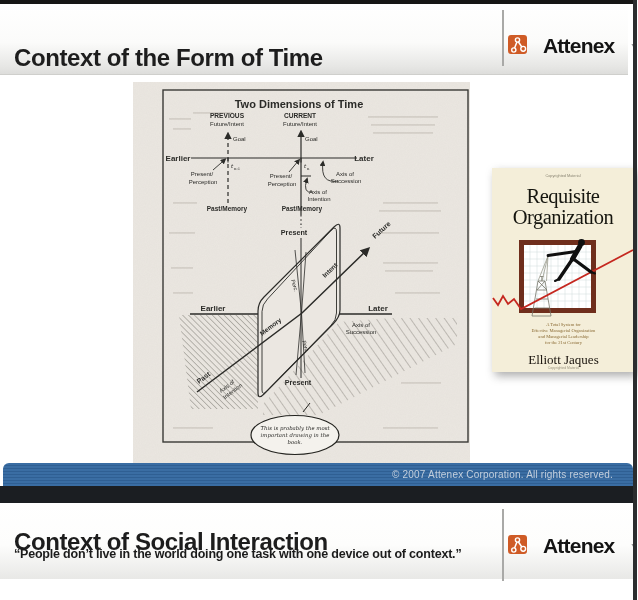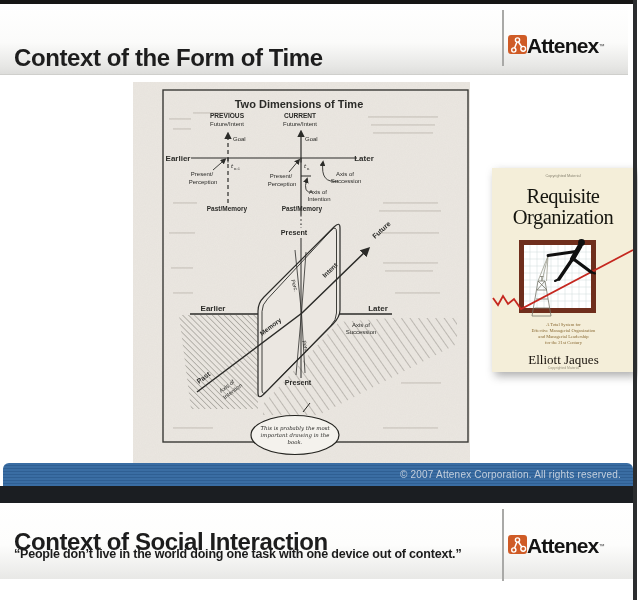--- a/index.html
+++ b/index.html
@@ -9,32 +9,32 @@
   #top-strip{left:0;top:0;width:637px;height:4px;background:#161616;}
   #right-edge{left:633px;top:0;width:4px;height:600px;background:#2b2d2f;}
   
   #s1-header{left:0;top:4px;width:628px;height:70px;
     background:linear-gradient(#ffffff 0%,#fbfbfa 55%,#e6e6e4 90%,#dddddb 100%);
     border-bottom:1px solid #cfcfcc;}
   .slide-title{position:absolute;left:14px;font-size:24px;font-weight:bold;color:#1d1d1d;letter-spacing:-0.4px;white-space:nowrap;}
   #s1-title{top:24px;}
   .divider{position:absolute;left:502px;width:2px;background:#a9a9a7;}
   #s1-divider{top:6px;height:56px;}
-  .logo{position:absolute;display:flex;align-items:center;gap:0;}
+  .logo{position:absolute;display:flex;align-items:center;gap:16px;}
   #s1-logo{left:508px;top:30px;}
   .logo-text{font-size:21px;font-weight:bold;color:#141414;letter-spacing:-0.8px;}
   .logo-tm{font-size:6px;vertical-align:top;color:#444;line-height:8px;}
   
   #scan{left:133px;top:82px;width:337px;height:467px;}
   #book{left:492px;top:168px;width:143px;height:144px;filter:drop-shadow(3px 4px 5px rgba(70,70,70,.45));}
   
   #footer-blue{left:3px;top:463px;width:630px;height:23px;border-radius:6px 6px 0 0;
     background:repeating-linear-gradient(180deg,#3a6da3 0px,#3a6da3 1.5px,#2f5f93 1.5px,#2f5f93 3px);
     text-align:right;}
-  #footer-copy{font-size:10px;color:#c3cfdd;line-height:23px;padding-right:12px;letter-spacing:0.2px;}
+  #footer-copy{font-size:10px;color:#c3cfdd;line-height:23px;padding-right:20px;letter-spacing:0.2px;}
   #footer-black{left:0;top:486px;width:637px;height:17px;background:#1b1e22;}
   
   #s2{left:0;top:503px;width:634px;height:76px;
     background:linear-gradient(#ffffff 0%,#fdfdfc 55%,#e8e8e6 100%);}
   #s2-title{top:9px;}
   #s2-quote{position:absolute;left:14px;top:44px;font-size:12.5px;font-weight:bold;color:#1b1b1b;letter-spacing:-0.2px;white-space:nowrap;}
   #s2-link{position:absolute;left:14px;top:66px;font-size:12px;color:#9fb6c9;text-decoration:underline;white-space:nowrap;cursor:pointer;}
   #s2-divider{top:6px;height:72px;}
   #s2-logo{left:508px;top:31px;}
   svg text{user-select:none;}

